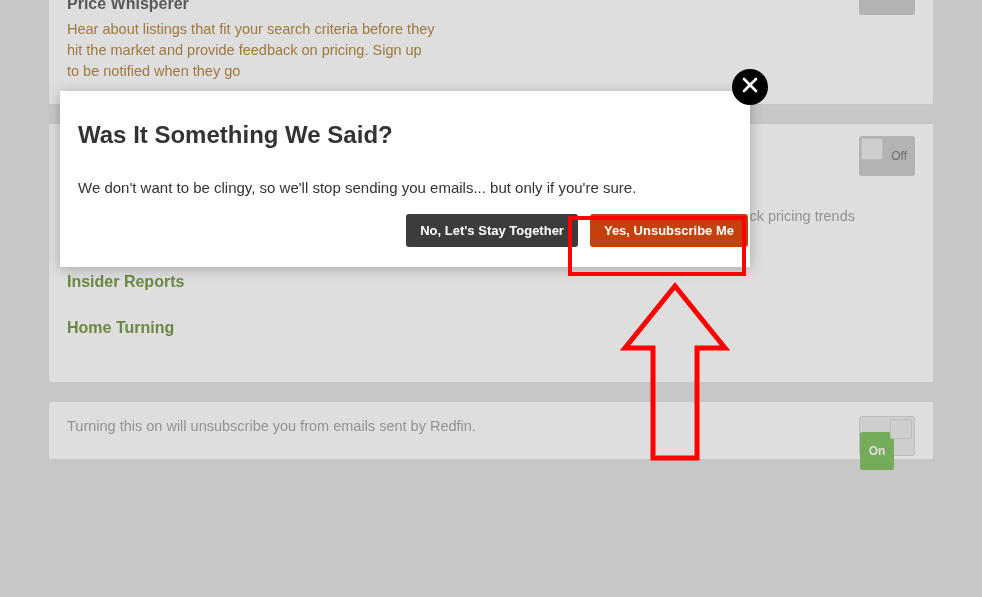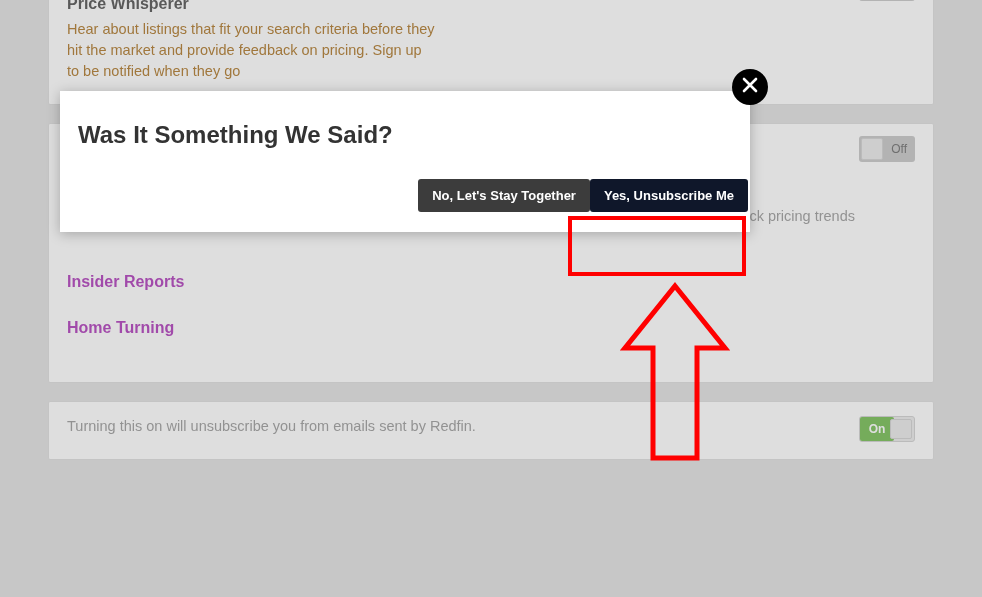--- a/index.html
+++ b/index.html
@@ -35,29 +35,29 @@
     max-width: 370px;
   }
   .section-desc-wide {
     font-size: 14.5px;
     color: #8b8b8b;
     line-height: 1.45;
   }
   .sub-heading {
     font-weight: bold;
     font-size: 16px;
-    color: #a21caf;
+    color: #4d7c0f;
     margin-top: 28px;
   }
   
   .toggle {
     position: absolute;
     right: 18px;
     width: 56px;
-    height: 26px;
+    height: 40px;
     border-radius: 3px;
     font-size: 12px;
     display: flex;
     align-items: center;
     cursor: pointer;
     user-select: none;
   }
   .toggle.off {
     background: #bdbdbd;
   }
@@ -86,21 +86,21 @@
     top: 2px;
     width: 22px;
     height: 20px;
     background: #e7e7e7;
     border-radius: 2px;
     border: 1px solid #c9c9c9;
   }
   .toggle.on .on-pill {
     position: absolute;
     left: 0;
-    top: 0;
+    top: 15px;
     height: 100%;
     width: 34px;
     background: #5fb336;
     border-radius: 2px;
     color: #fff;
     display: flex;
     align-items: center;
     justify-content: center;
     font-weight: bold;
   }
@@ -132,33 +132,34 @@
     color: #333;
     margin-bottom: 30px;
   }
   .modal p {
     font-size: 15px;
     color: #333;
   }
   .modal-actions {
     display: flex;
     justify-content: flex-end;
+    gap: 12px;
     margin-top: 18px;
   }
   .btn {
     padding: 9px 14px;
     border-radius: 3px;
     font-size: 13px;
     font-weight: bold;
     border: none;
     cursor: pointer;
     color: #fff;
   }
   .btn-dark { background: #3c3c3c; }
-  .btn-red  { background: #0f172a; }
+  .btn-red  { background: #c2410c; }
   .close-circle {
     position: absolute;
     right: -18px;
     top: -22px;
     width: 36px;
     height: 36px;
     border-radius: 50%;
     background: #000;
     display: flex;
     align-items: center;
@@ -217,20 +218,21 @@
 
 <div class="modal">
   <div class="close-circle">
     <span>
       <svg viewBox="0 0 24 24">
           <path d="M4 4 L20 20 M20 4 L4 20" stroke="#fff" stroke-width="3.5" stroke-linecap="round"></path>
         </svg>
     </span>
   </div>
   <h2>Was It Something We Said?</h2>
+  <p>We don't want to be clingy, so we'll stop sending you emails... but only if you're sure.</p>
   <div class="modal-actions">
     <button class="btn btn-dark">No, Let's Stay Together</button>
     <button class="btn btn-red">Yes, Unsubscribe Me</button>
   </div>
 </div>
 
 <div class="anno-box" style="left:568px; top:216px; width:178px; height:60px;"></div>
 
 <svg class="anno-arrow" style="left:615px; top:278px;" width="120" height="200">
   <polygon points="60,8 110,70 82,70 82,180 38,180 38,70 10,70" fill="none" stroke="#f00" stroke-width="5" stroke-linejoin="miter"></polygon>

